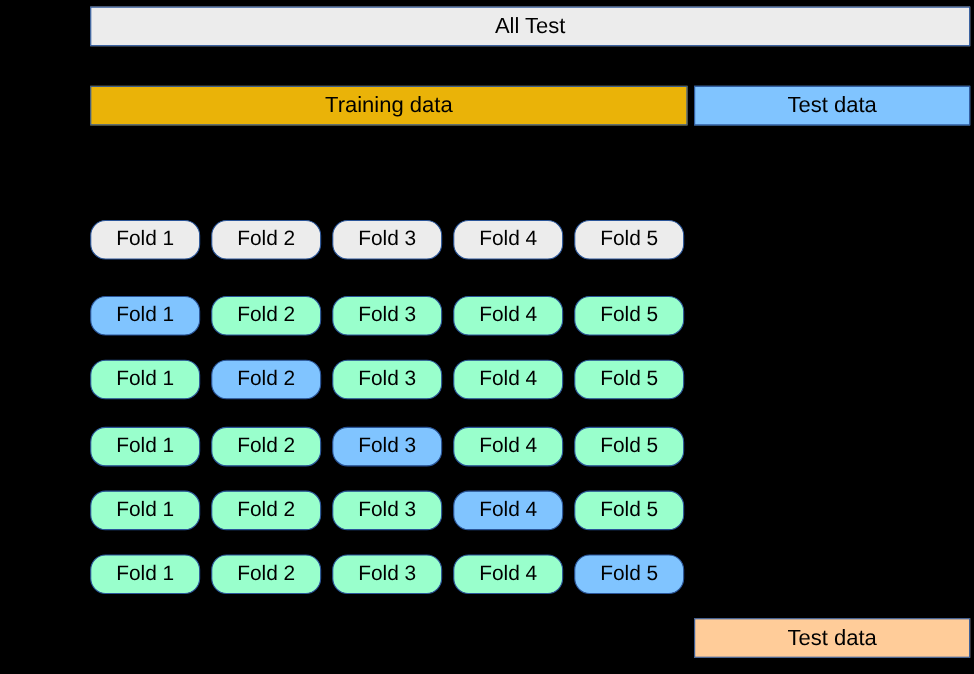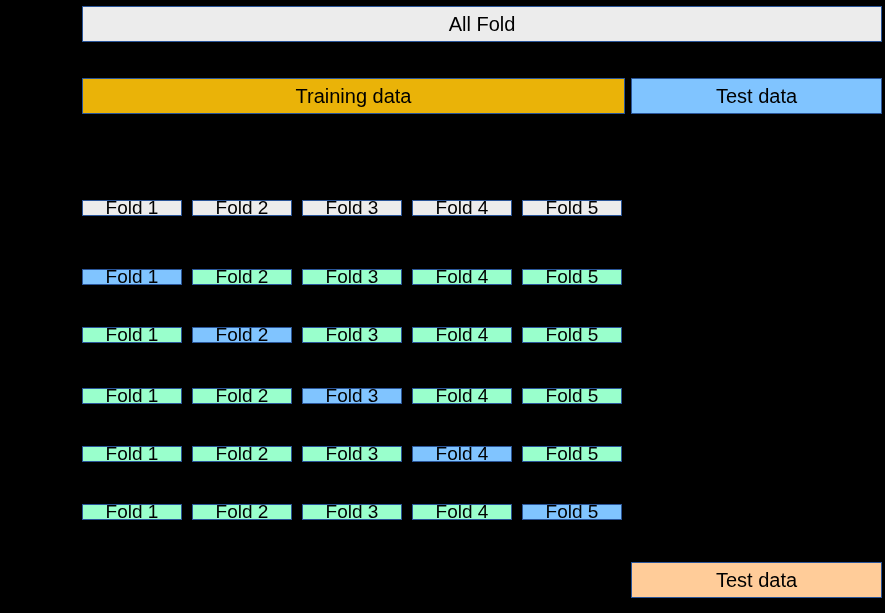--- a/index.html
+++ b/index.html
@@ -39,22 +39,23 @@
     }
     .test-data-top {
       background-color: #80c4ff;
       left: 631px;
       top: 78px;
       width: 251px;
       height: 36px;
     }
     .fold {
       width: 100px;
-      height: 16px;
+      height: 36px;
       font-size: 19px;
+      border-radius: 14px;
     }
     .fold-grey {
       background-color: #ececec;
     }
     .fold-blue {
       background-color: #80c4ff;
     }
     .fold-green {
       background-color: #99ffcc;
     }
@@ -63,21 +64,21 @@
       left: 631px;
       top: 562px;
       width: 251px;
       height: 36px;
     }
   </style>
 </head>
 <body>
 
 <div class="box all-data">
-  <span>All Fold</span>
+  <span>All Test</span>
 </div>
 
 <div class="box training-data">
   <span>Training data</span>
 </div>
 <div class="box test-data-top">
   <span>Test data</span>
 </div>
 
 <div class="box fold fold-grey" style="left:82px; top:200px;">

